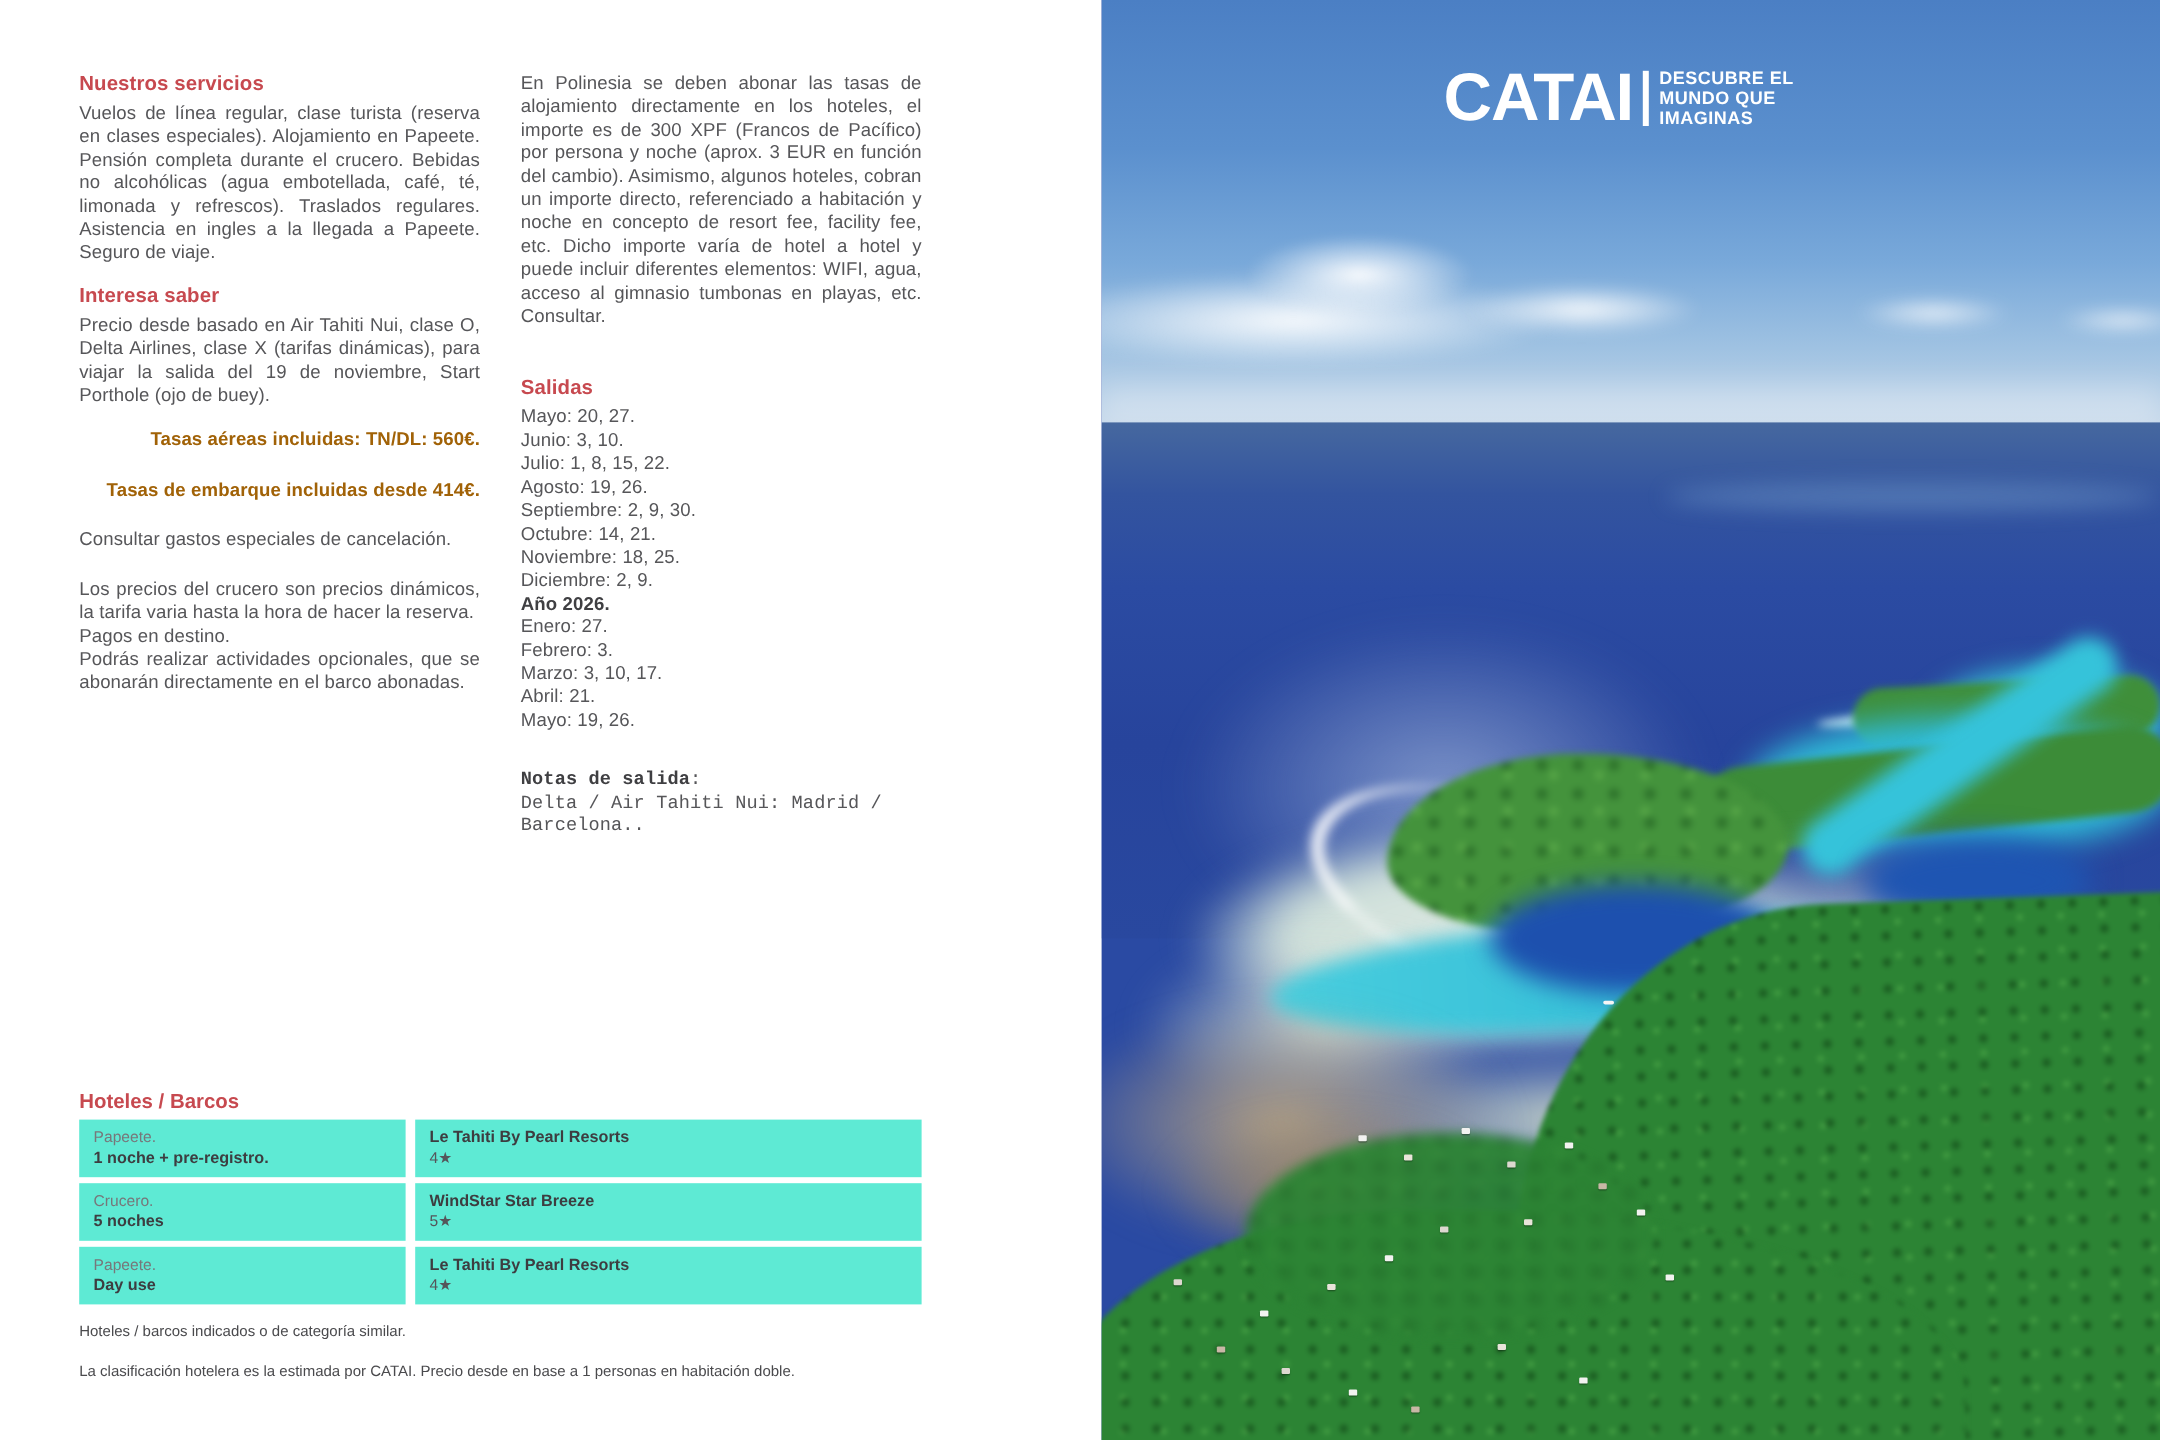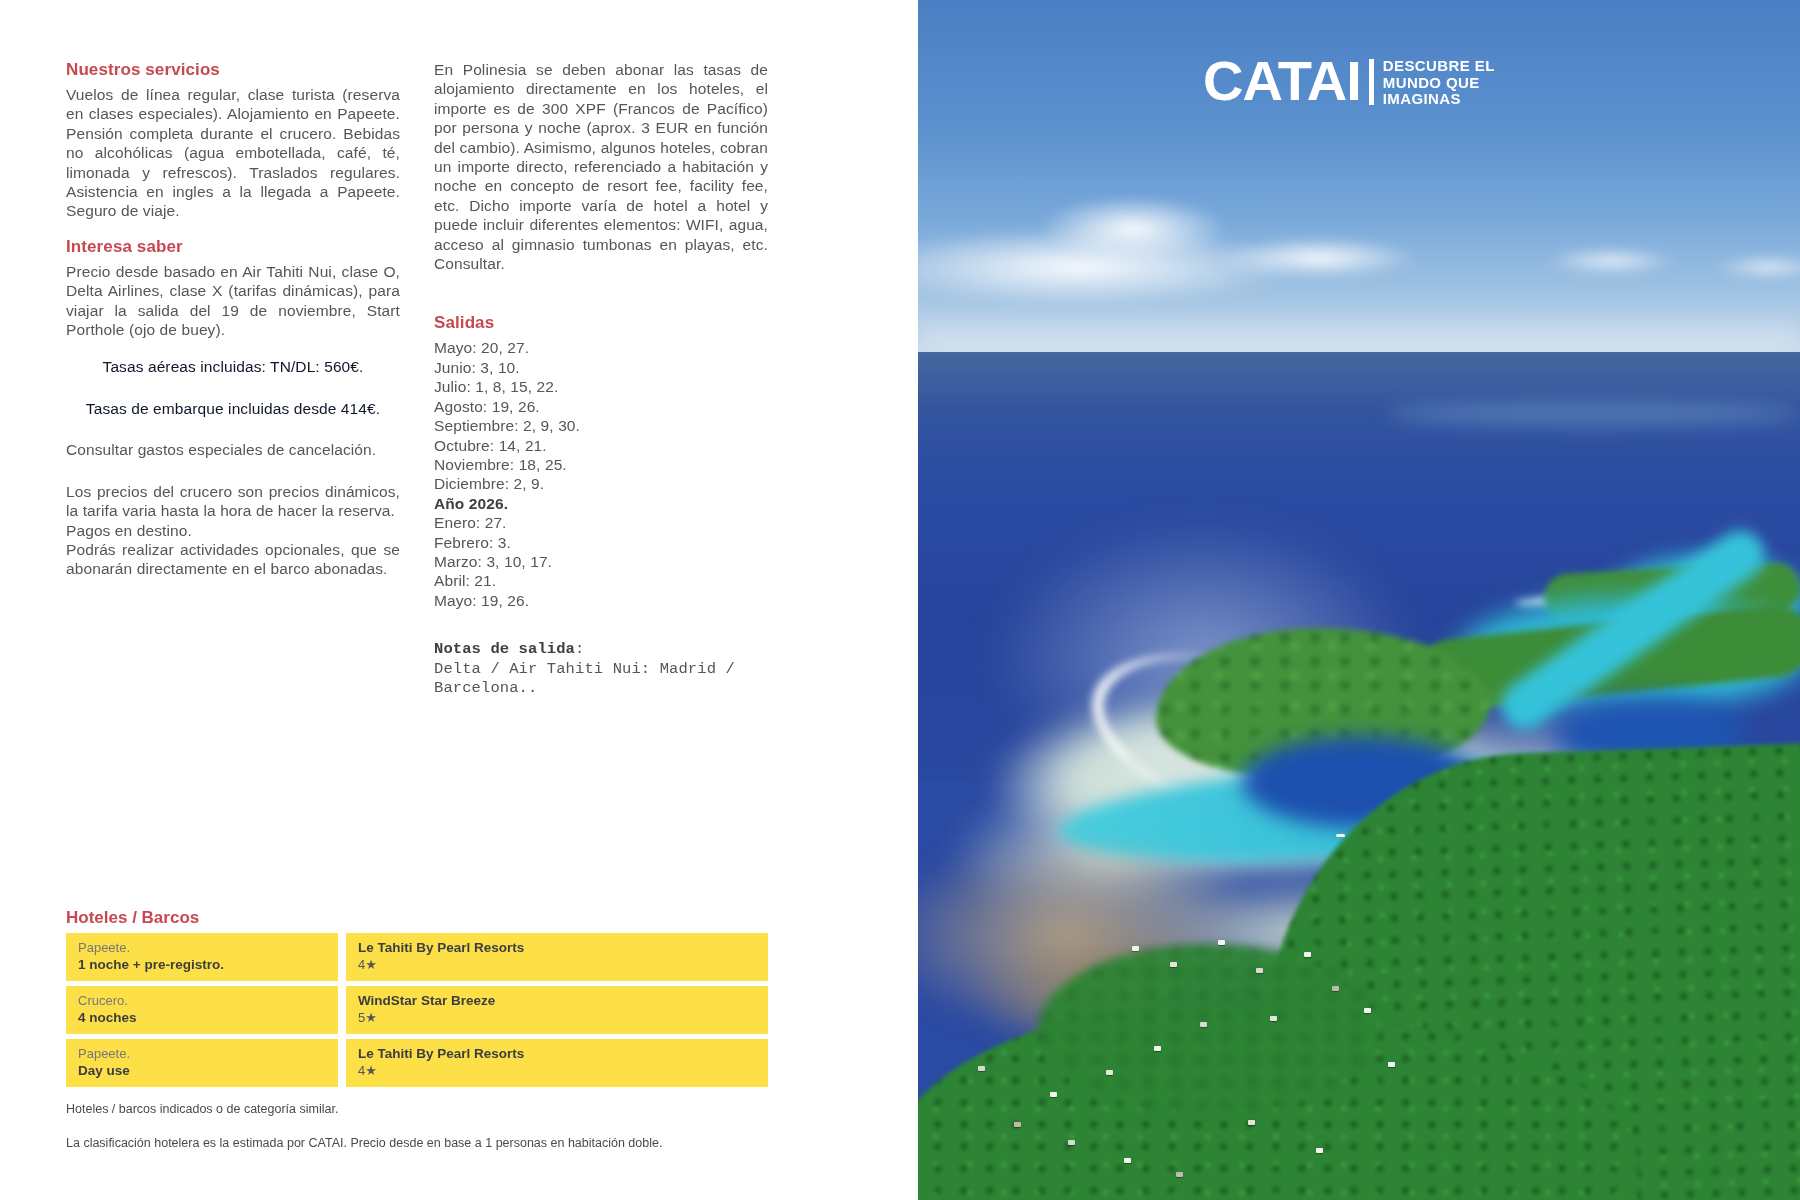--- a/index.html
+++ b/index.html
@@ -8,29 +8,29 @@
 
   
   .col{position:absolute;width:334px;color:#565659;font-size:15.5px;line-height:19.4px;
        text-align:justify;letter-spacing:.1px;}
   #col1{left:66px;top:60px;}
   #col2{left:434px;top:60px;}
   .red-h{color:#c7494f;font-weight:bold;font-size:17px;line-height:20px;margin:0 0 5px 0;text-align:left;}
   .para{margin:0;}
   .gap16{margin-top:16px;} .gap18{margin-top:18px;} .gap22{margin-top:22px;}
   .gap30{margin-top:30px;font-family:Liberation Mono, monospace;} .gap40{margin-top:40px;}
-  .boldline{font-weight:normal;color:#0f172a;text-align:center;}
+  .boldline{font-weight:bold;color:#a16207;text-align:right;}
   .list-line{text-align:left;}
   .year-bold{font-weight:bold;color:#3f3f42;}
   .notas-h{font-weight:bold;color:#3f3f42;text-align:left;}
 
   
   #hotels{position:absolute;left:66px;top:908px;width:702px;}
   .h-row{display:flex;gap:8px;margin-top:5px;}
-  .h-cell{background:#fde047;padding:6px 12px 8px 12px;}
+  .h-cell{background:#5eead4;padding:6px 12px 8px 12px;}
   .h-cell.left{width:248px;flex:none;}
   .h-cell.right{flex:1;}
   .cell-l1{font-size:13px;line-height:17px;color:#77777a;}
   .cell-l2{font-size:13.5px;line-height:17px;font-weight:bold;color:#3d3d40;}
   .cell-l2.plain{font-weight:normal;font-size:13px;color:#55555a;}
   .h-note{font-size:12.5px;line-height:21px;color:#4a4a4d;margin-top:0;}
   .h-note.first{margin-top:12px;}
 
   
   #photo{position:absolute;left:918px;top:0;width:882px;height:1200px;overflow:hidden;
@@ -165,21 +165,21 @@
       </div>
       <div class="h-cell right">
         <div class="cell-l2">Le Tahiti By Pearl Resorts</div>
         <div class="cell-l2 plain">4★</div>
       </div>
     </div>
 
     <div class="h-row">
       <div class="h-cell left">
         <div class="cell-l1">Crucero.</div>
-        <div class="cell-l2">4 noches</div>
+        <div class="cell-l2">5 noches</div>
       </div>
       <div class="h-cell right">
         <div class="cell-l2">WindStar Star Breeze</div>
         <div class="cell-l2 plain">5★</div>
       </div>
     </div>
 
     <div class="h-row">
       <div class="h-cell left">
         <div class="cell-l1">Papeete.</div>

